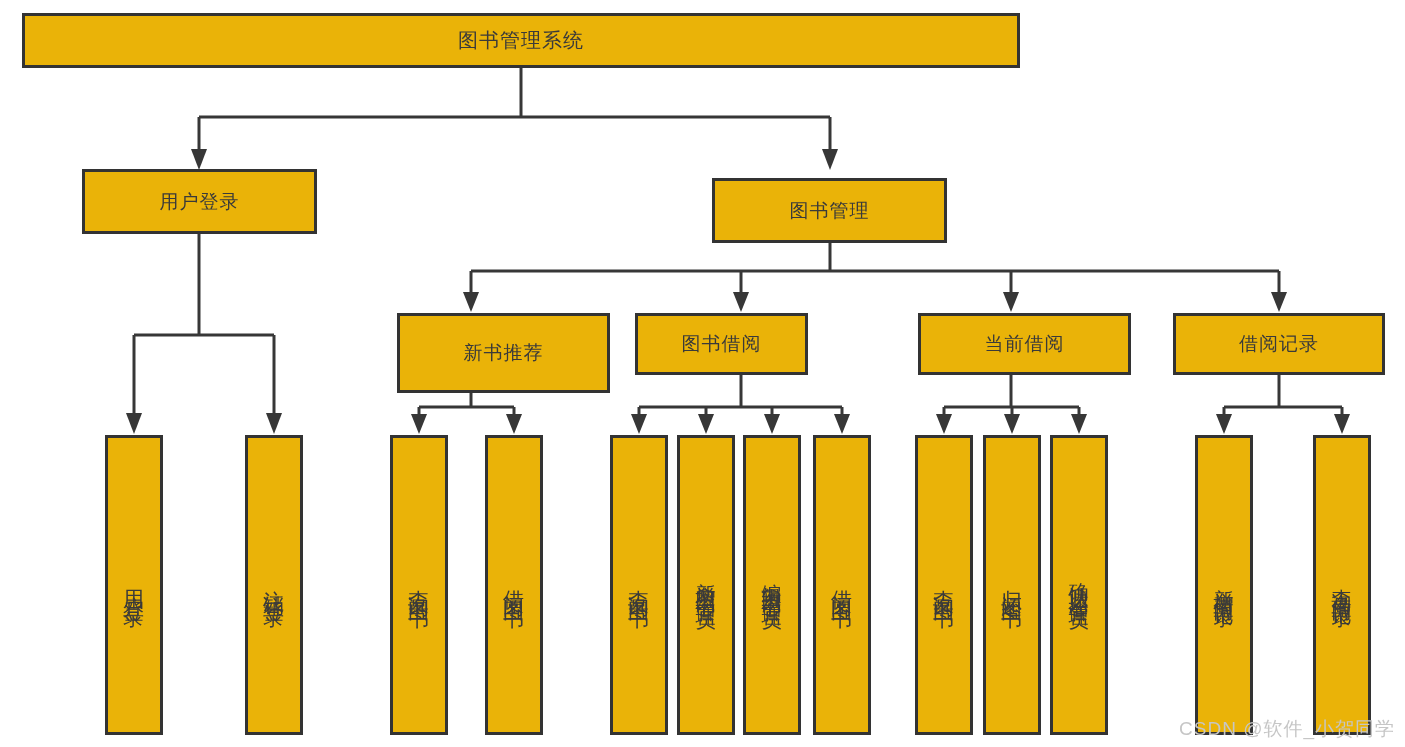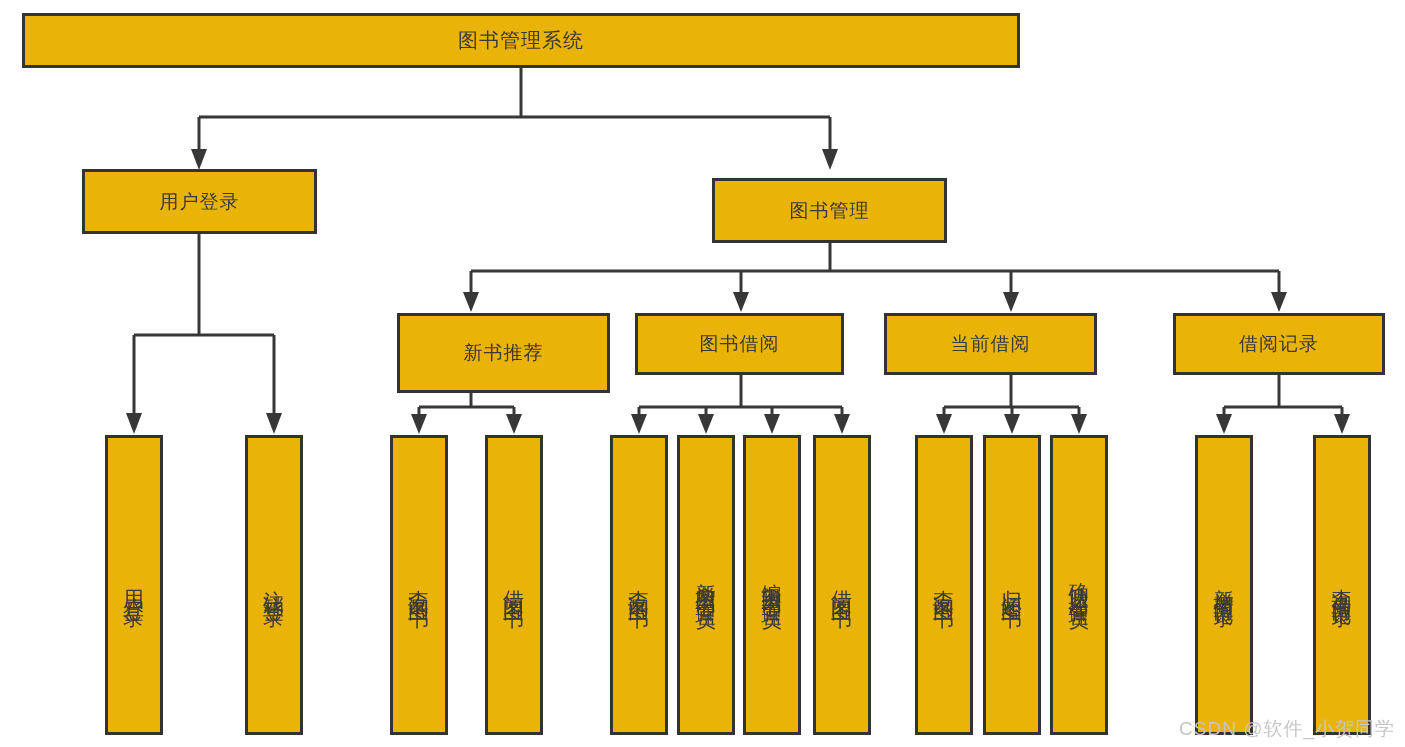--- a/index.html
+++ b/index.html
@@ -55,22 +55,22 @@
   }
   .node-v-long .lbl {
     letter-spacing: 4px;
     font-size: 20px;
   }
   
   .n-root           { left: 22px;   top: 13px;  width: 998px; height: 55px; }
   .n-user-login     { left: 82px;   top: 169px; width: 235px; height: 65px; }
   .n-book-mgmt      { left: 712px;  top: 178px; width: 235px; height: 65px; }
   .n-new-book-rec   { left: 365px;  top: 313px; width: 213px; height: 80px; margin-left: 32px; }
-  .n-book-borrow    { left: 635px;  top: 313px; width: 209px; height: 62px; }
-  .n-current-borrow { left: 884px;  top: 313px; width: 213px; height: 62px; }
+  .n-book-borrow    { left: 635px;  top: 313px; width: 173px; height: 62px; }
+  .n-current-borrow { left: 918px;  top: 313px; width: 213px; height: 62px; }
   .n-borrow-records { left: 1173px; top: 313px; width: 212px; height: 62px; text-align: center; }
   .leaf             { top: 435px; width: 58px; height: 300px; }
   .n-leaf-user-login   { left: 105px; }
   .n-leaf-logout       { left: 245px; }
   .n-leaf-nb-query     { left: 390px; }
   .n-leaf-nb-borrow    { left: 485px; }
   .n-leaf-bb-query     { left: 610px; }
   .n-leaf-bb-add       { left: 677px; }
   .n-leaf-bb-edit      { left: 743px; }
   .n-leaf-bb-borrow    { left: 813px; }

